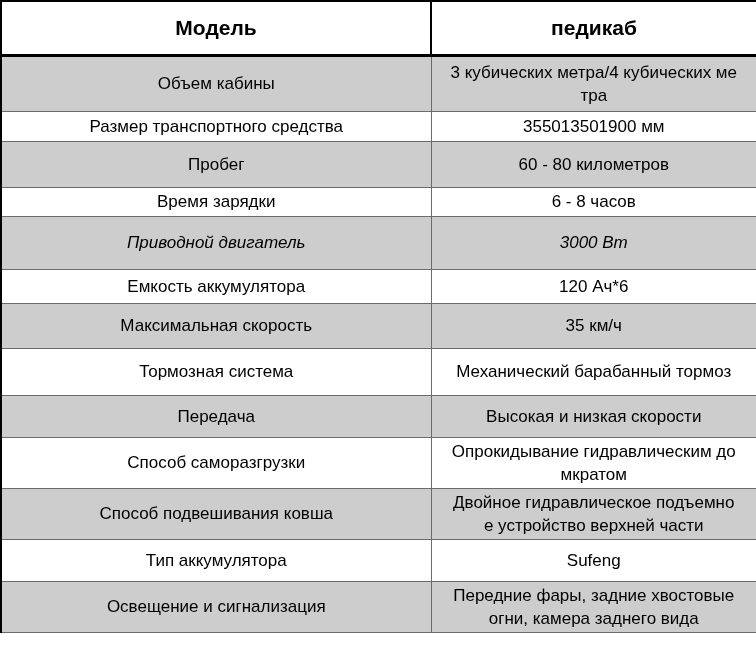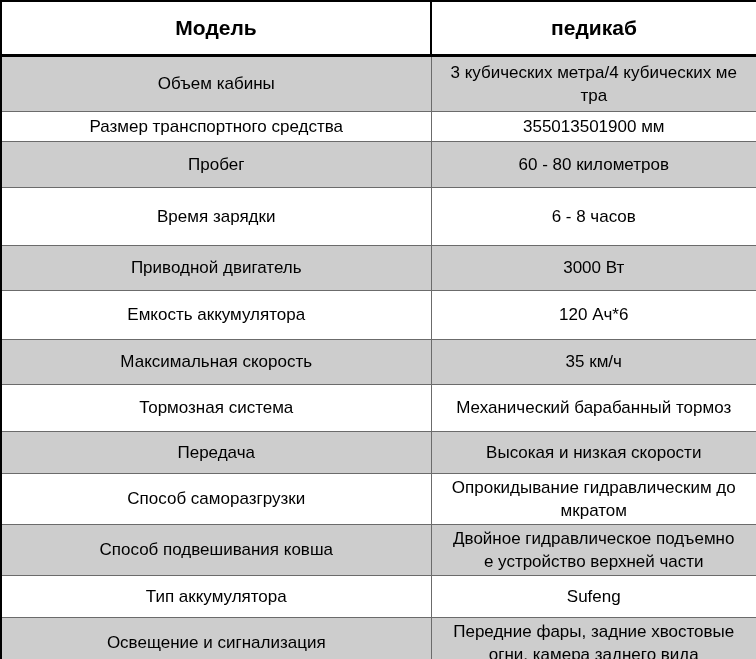--- a/index.html
+++ b/index.html
@@ -44,23 +44,23 @@
     text-align: center;
     vertical-align: middle;
     padding: 2px 4px;
   }
   tbody tr:nth-child(odd) td { background: var(--stripe); }
   tbody td.value { white-space: pre-line; }
   
   tbody tr:nth-child(1)  { height: 56px; margin-top: 36px; }
   tbody tr:nth-child(2)  { height: 30px; margin-left: 46px; }
   tbody tr:nth-child(3)  { height: 46px; }
-  tbody tr:nth-child(4)  { height: 58px; margin-left: 16px; }
-  tbody tr:nth-child(5)  { height: 45px; }
-  tbody tr:nth-child(6)  { height: 49px; }
+  tbody tr:nth-child(4)  { height: 29px; margin-left: 16px; }
+  tbody tr:nth-child(5)  { height: 53px; font-style: italic; }
+  tbody tr:nth-child(6)  { height: 34px; }
   tbody tr:nth-child(7)  { height: 45px; }
   tbody tr:nth-child(8)  { height: 47px; }
   tbody tr:nth-child(9)  { height: 42px; padding-left: 7px; }
   tbody tr:nth-child(10) { height: 51px; }
   tbody tr:nth-child(11) { height: 48px; }
   tbody tr:nth-child(12) { height: 42px; }
   tbody tr:nth-child(13) { height: 48px; }
 </style>
 </head>
 <body>

